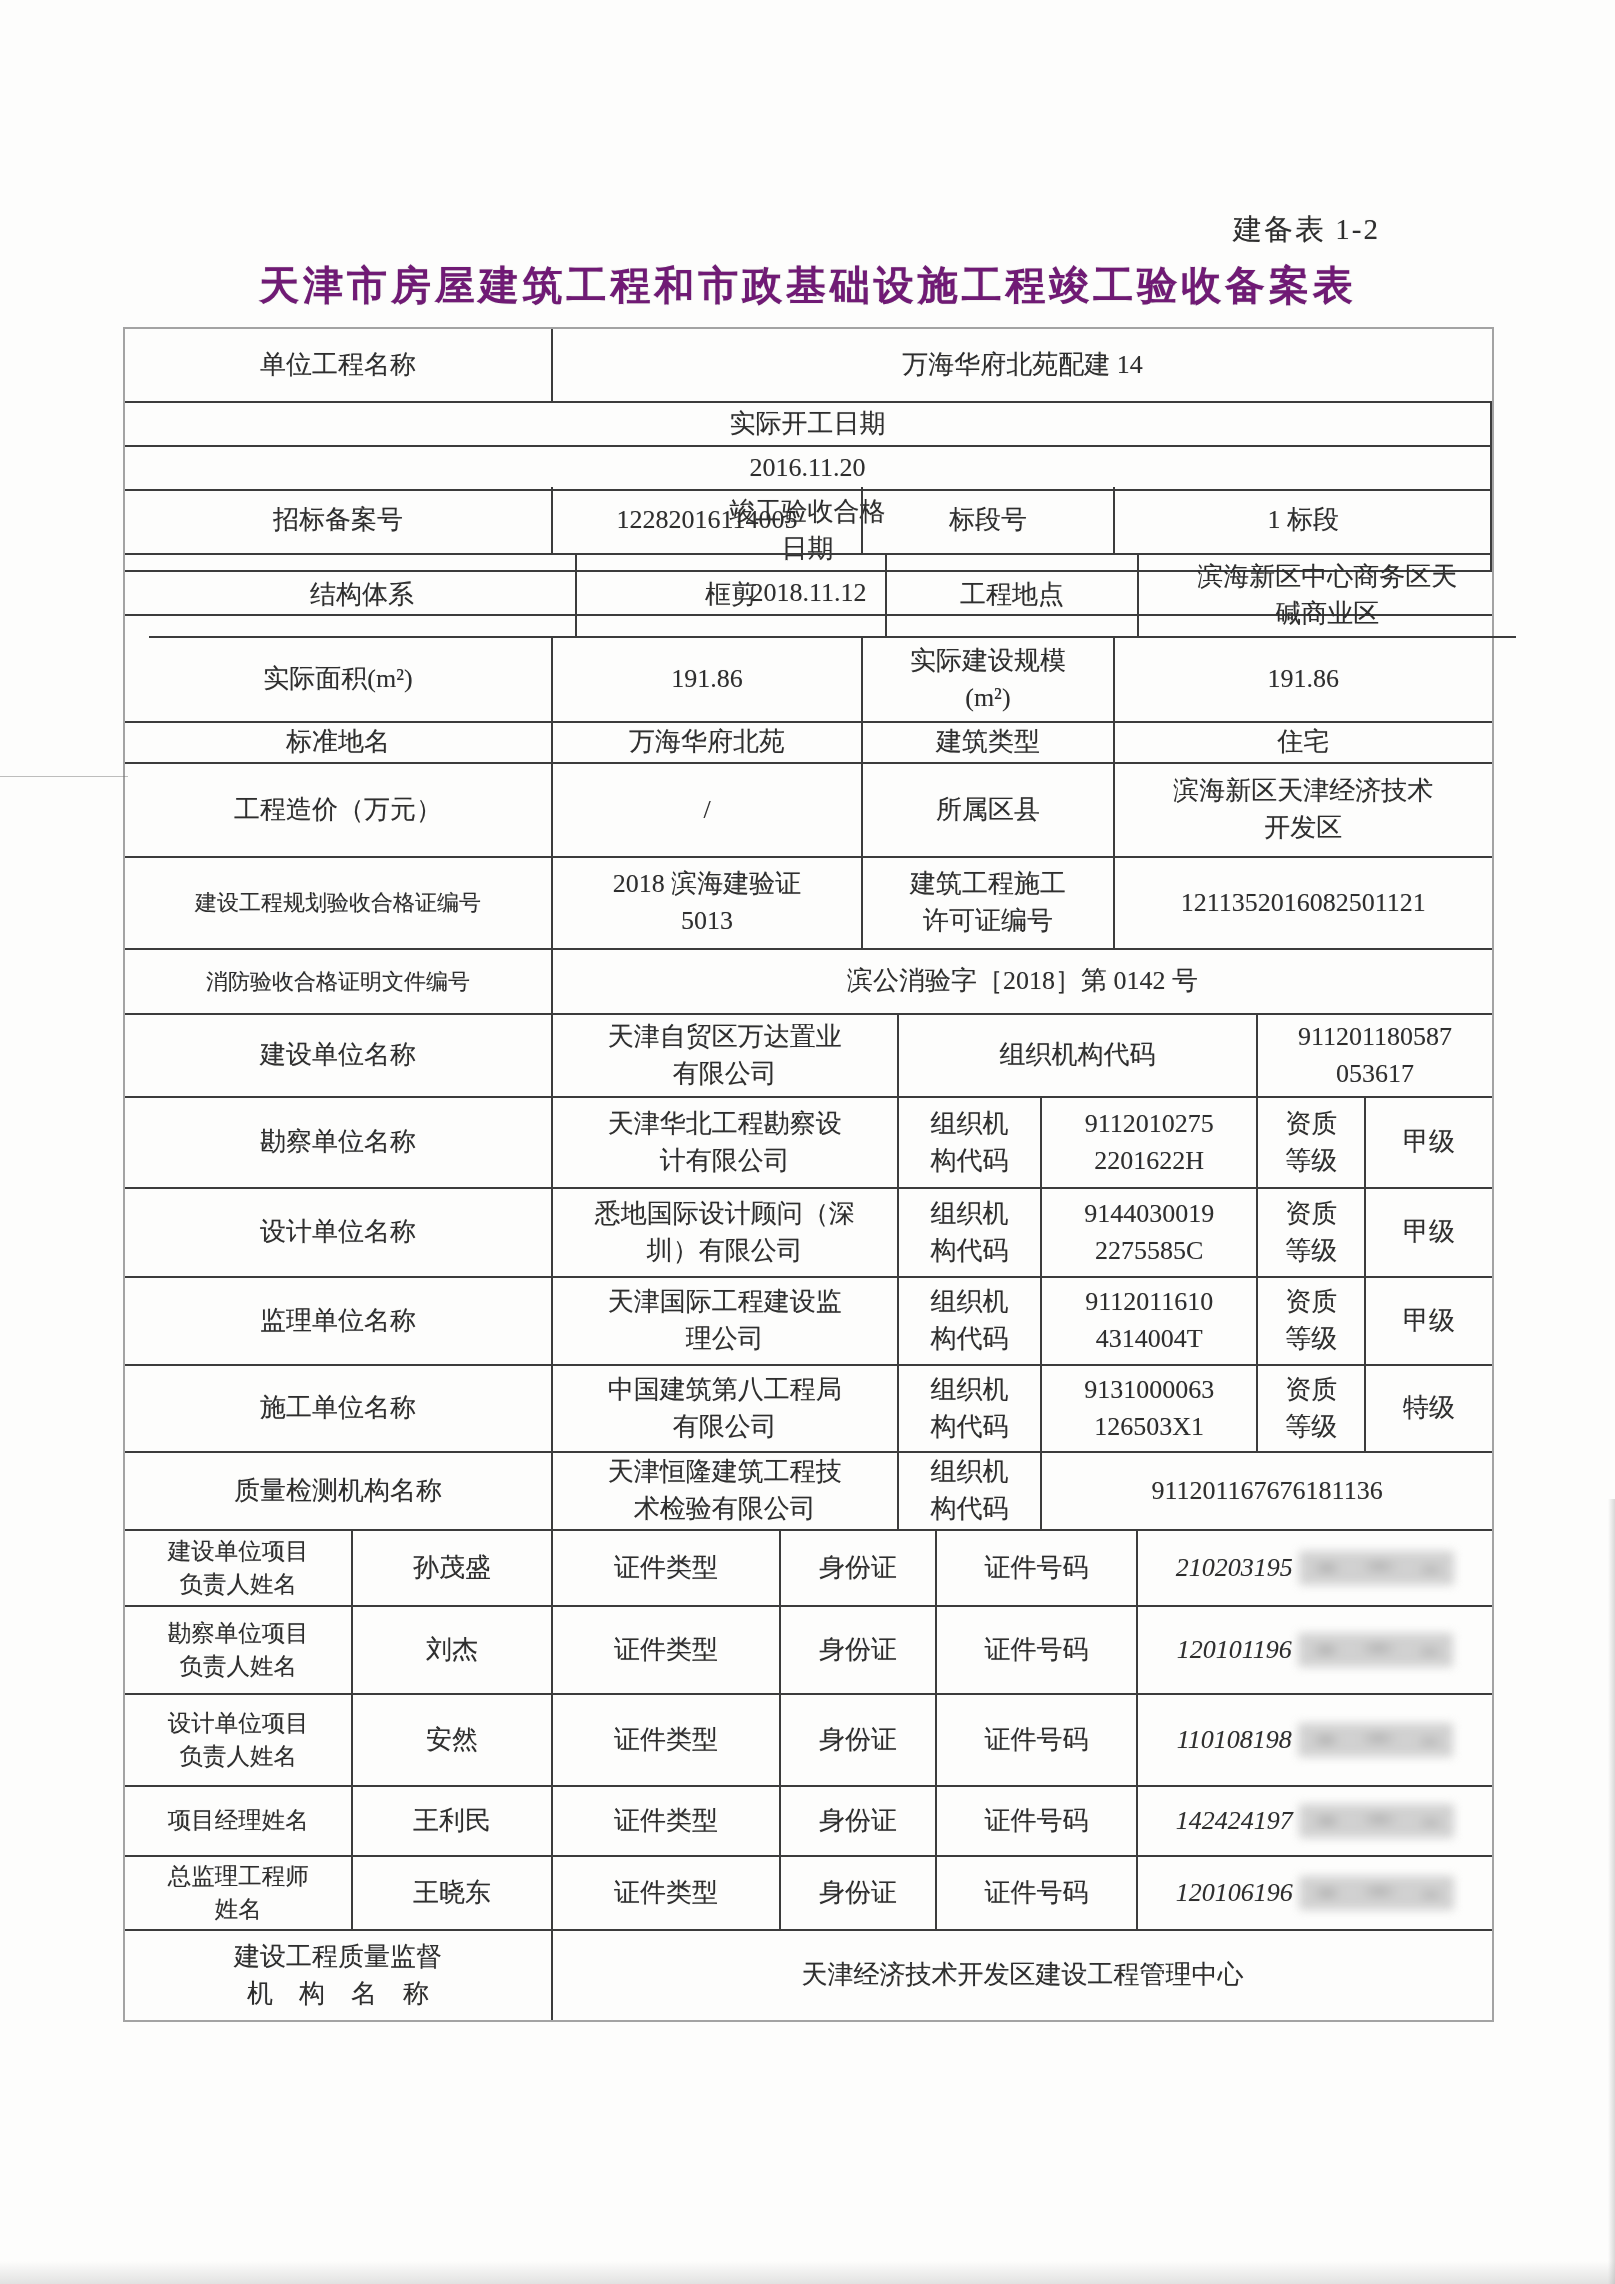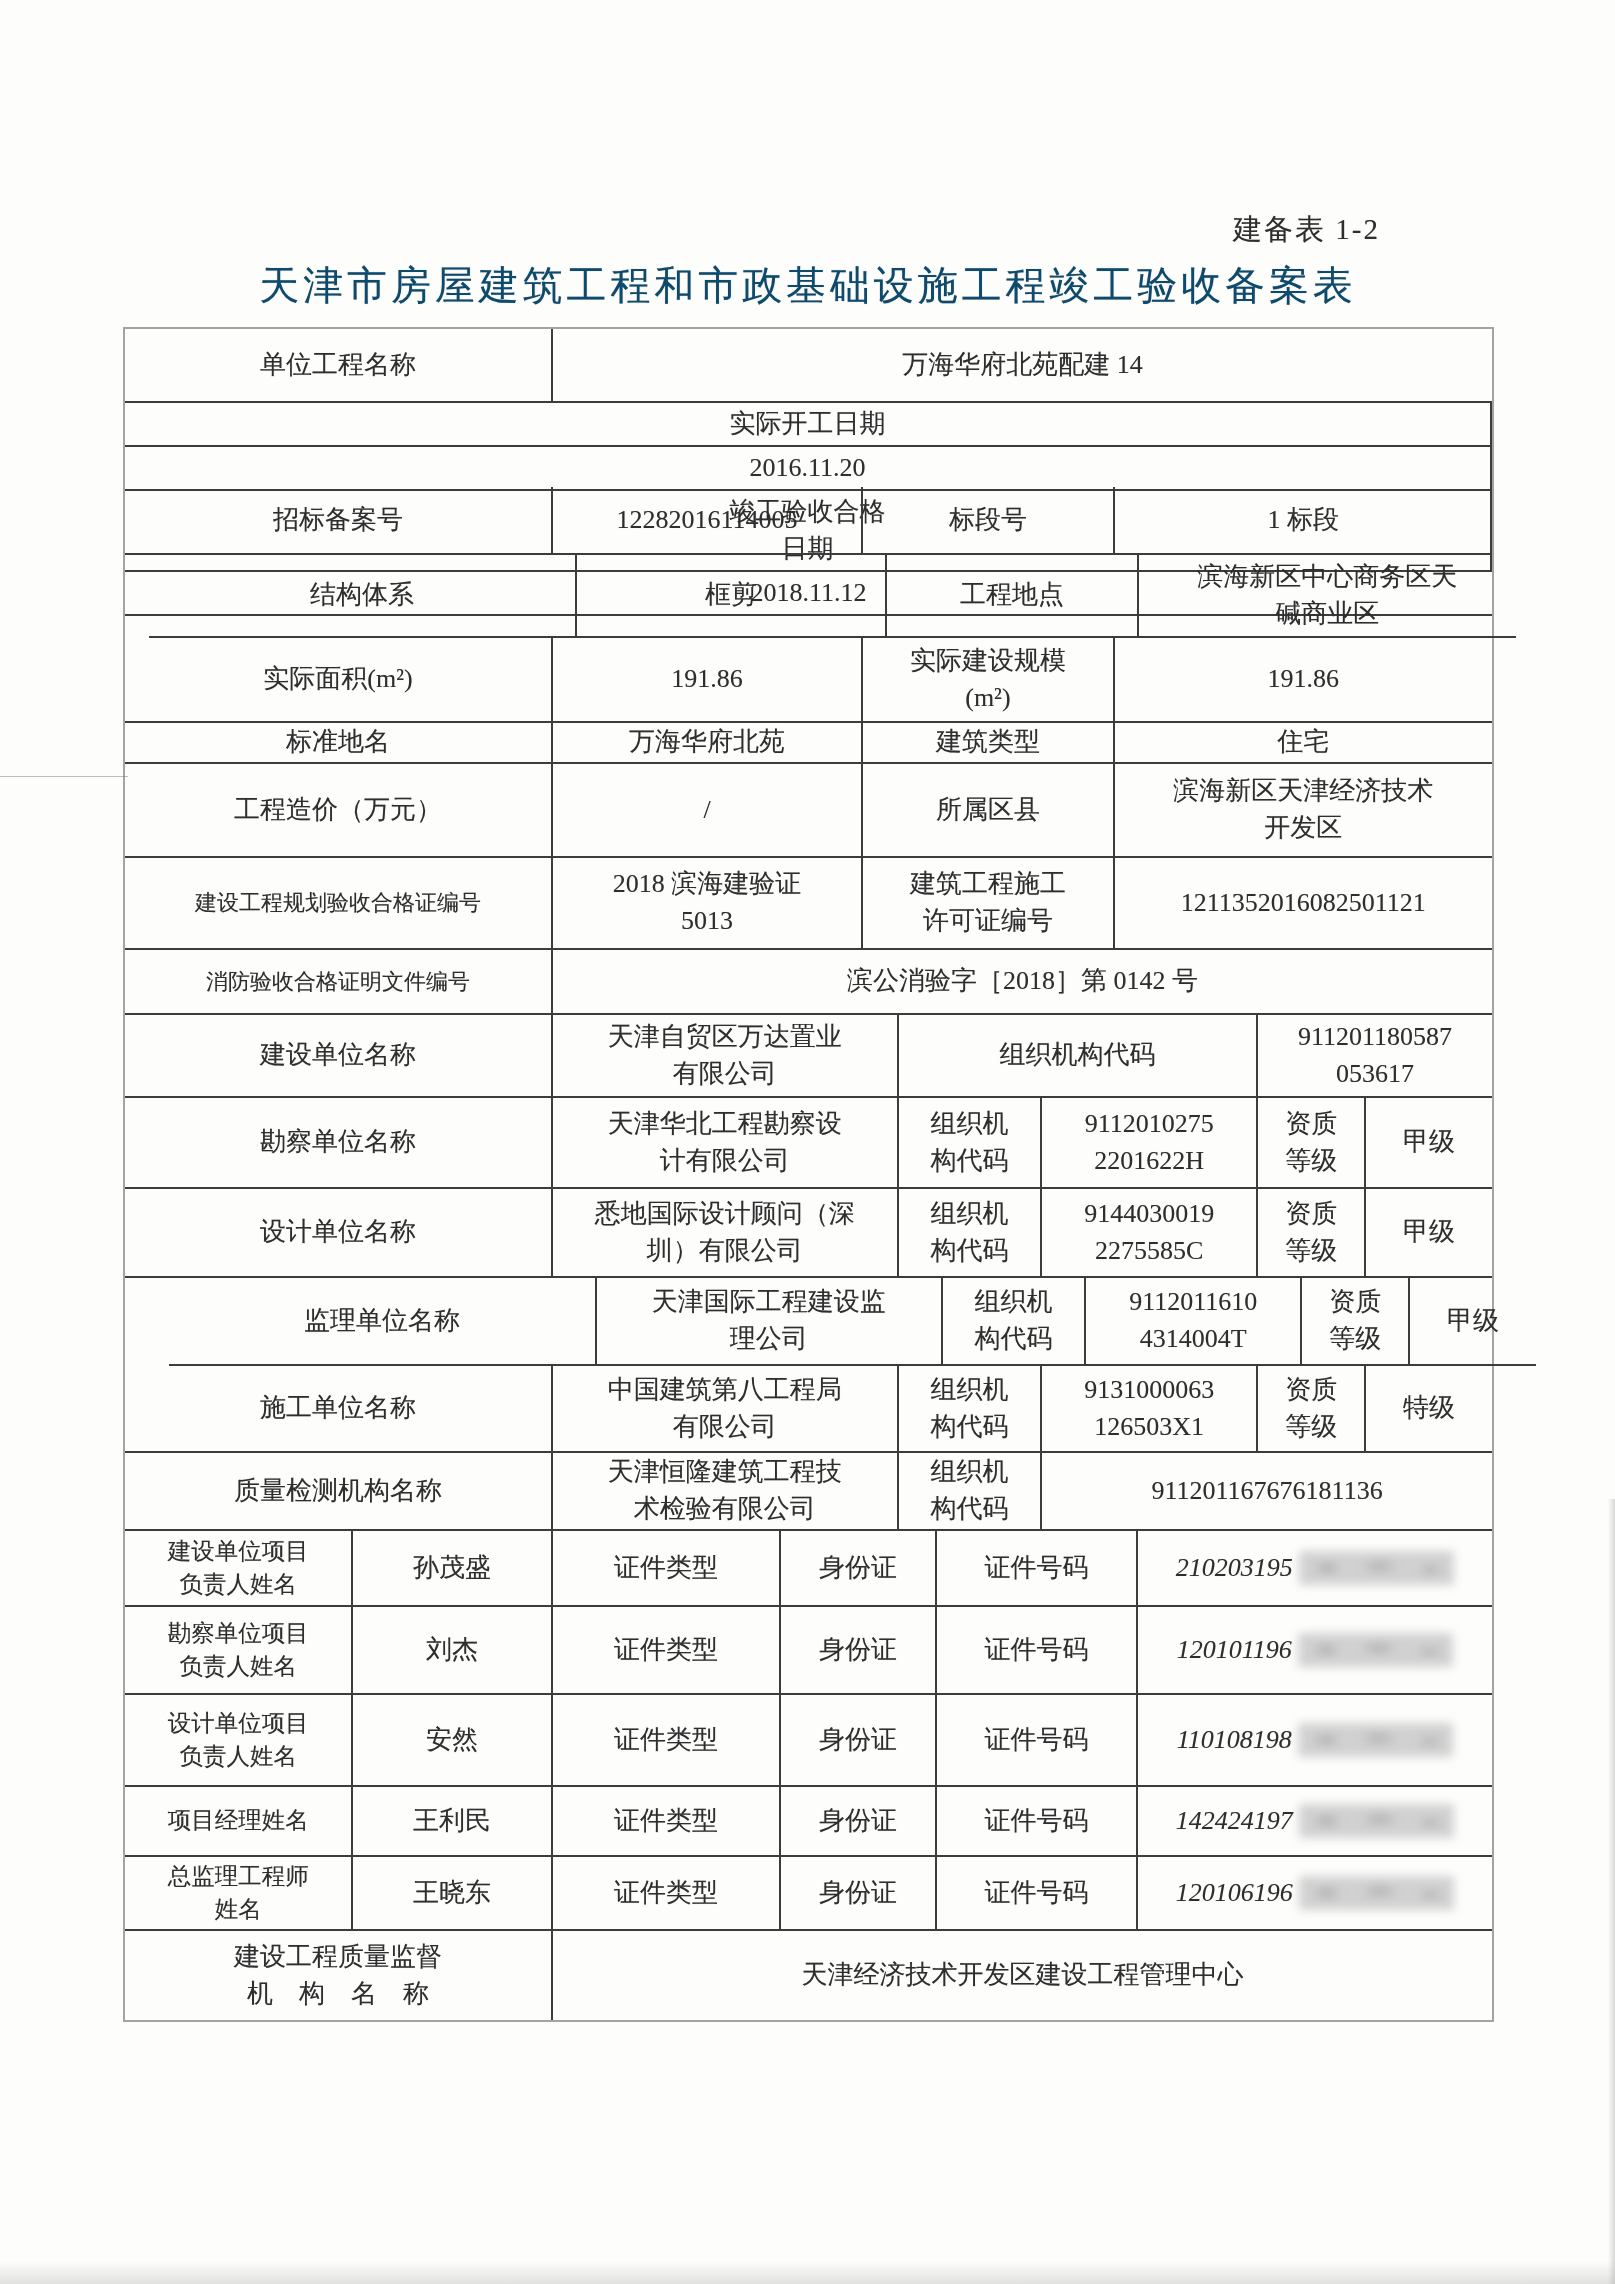--- a/index.html
+++ b/index.html
@@ -12,22 +12,22 @@
   .page{position:absolute;inset:0;}
   
   .scanline{position:absolute;left:0;top:776px;width:128px;height:1.3px;background:rgba(110,110,110,.45);}
   .right-edge{position:absolute;right:0;top:1499px;width:7.8px;height:785px;
     background:linear-gradient(90deg,rgba(200,200,200,0),rgba(175,175,175,.55));}
   .bottom-edge{position:absolute;left:0;bottom:0;width:100%;height:23.5px;
     background:linear-gradient(180deg,rgba(190,190,190,0),rgba(175,175,175,.35));}
   .corner{position:absolute;top:210px;right:236px;font-size:29px;letter-spacing:2px;
     text-shadow:0 0 0.7px rgba(60,60,60,.35);}
   .title{position:absolute;top:258px;left:0;width:100%;text-align:center;
-    font-family:"Liberation Sans","DejaVu Sans",sans-serif;font-weight:normal;
-    font-size:40px;letter-spacing:3.9px;color:#0c4a6e;
+    font-family:"Liberation Sans","DejaVu Sans",sans-serif;font-weight:bold;
+    font-size:40px;letter-spacing:3.9px;color:#701a75;
     text-shadow:0 0 1px rgba(50,50,50,.4);}
   
   .tbl{position:absolute;top:327px;left:123px;width:1371px;
     border:2px solid #a3a3a3;box-sizing:border-box;background:transparent;}
   .row{display:flex;width:100%;}
   .cell{
     box-sizing:border-box;border-right:2px solid #3c3c3c;border-bottom:2px solid #3c3c3c;
     display:flex;align-items:center;justify-content:center;
     text-align:center;white-space:pre-line;
     font-size:26px;line-height:1.42;padding:2.6px 7.8px;
@@ -159,21 +159,21 @@
 圳）有限公司</div>
       <div class="cell w10">组织机
 构代码</div>
       <div class="cell w16">9144030019
 2275585C</div>
       <div class="cell w8">资质
 等级</div>
       <div class="cell w9">甲级</div>
     </div>
 
-    <div class="row" style="height:88px;margin-left:44px;">
+    <div class="row" style="height:88px;">
       <div class="cell w31">监理单位名称</div>
       <div class="cell w25">天津国际工程建设监
 理公司</div>
       <div class="cell w10">组织机
 构代码</div>
       <div class="cell w16">9112011610
 4314004T</div>
       <div class="cell w8">资质
 等级</div>
       <div class="cell w9">甲级</div>

